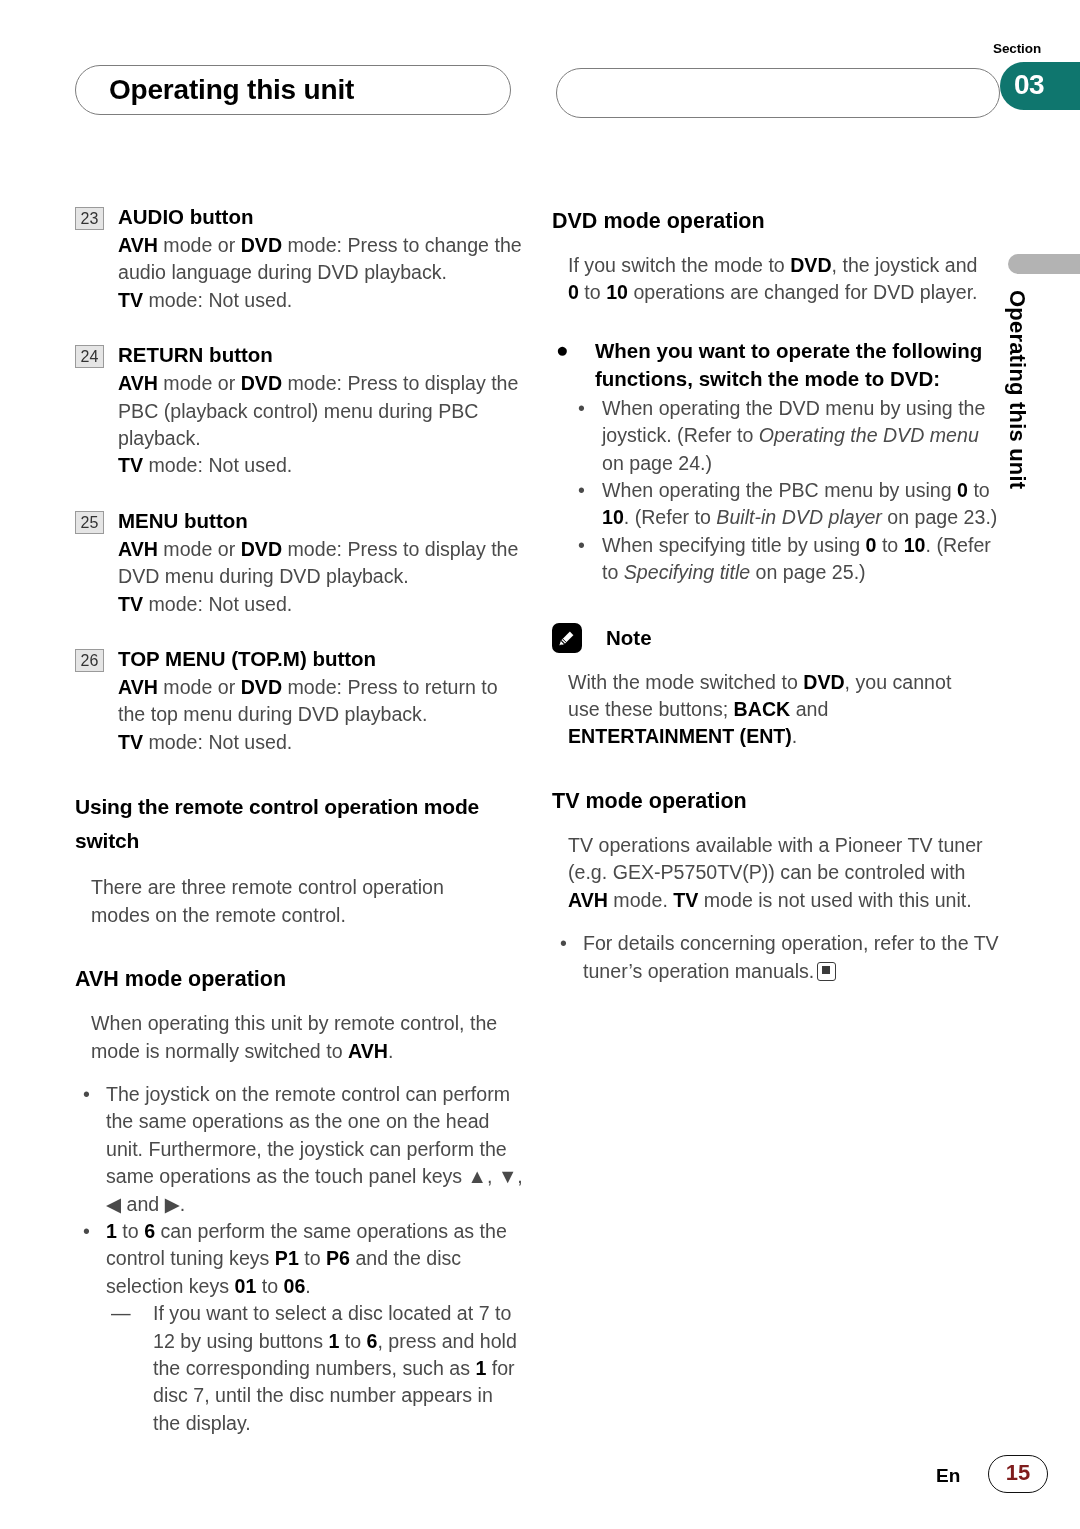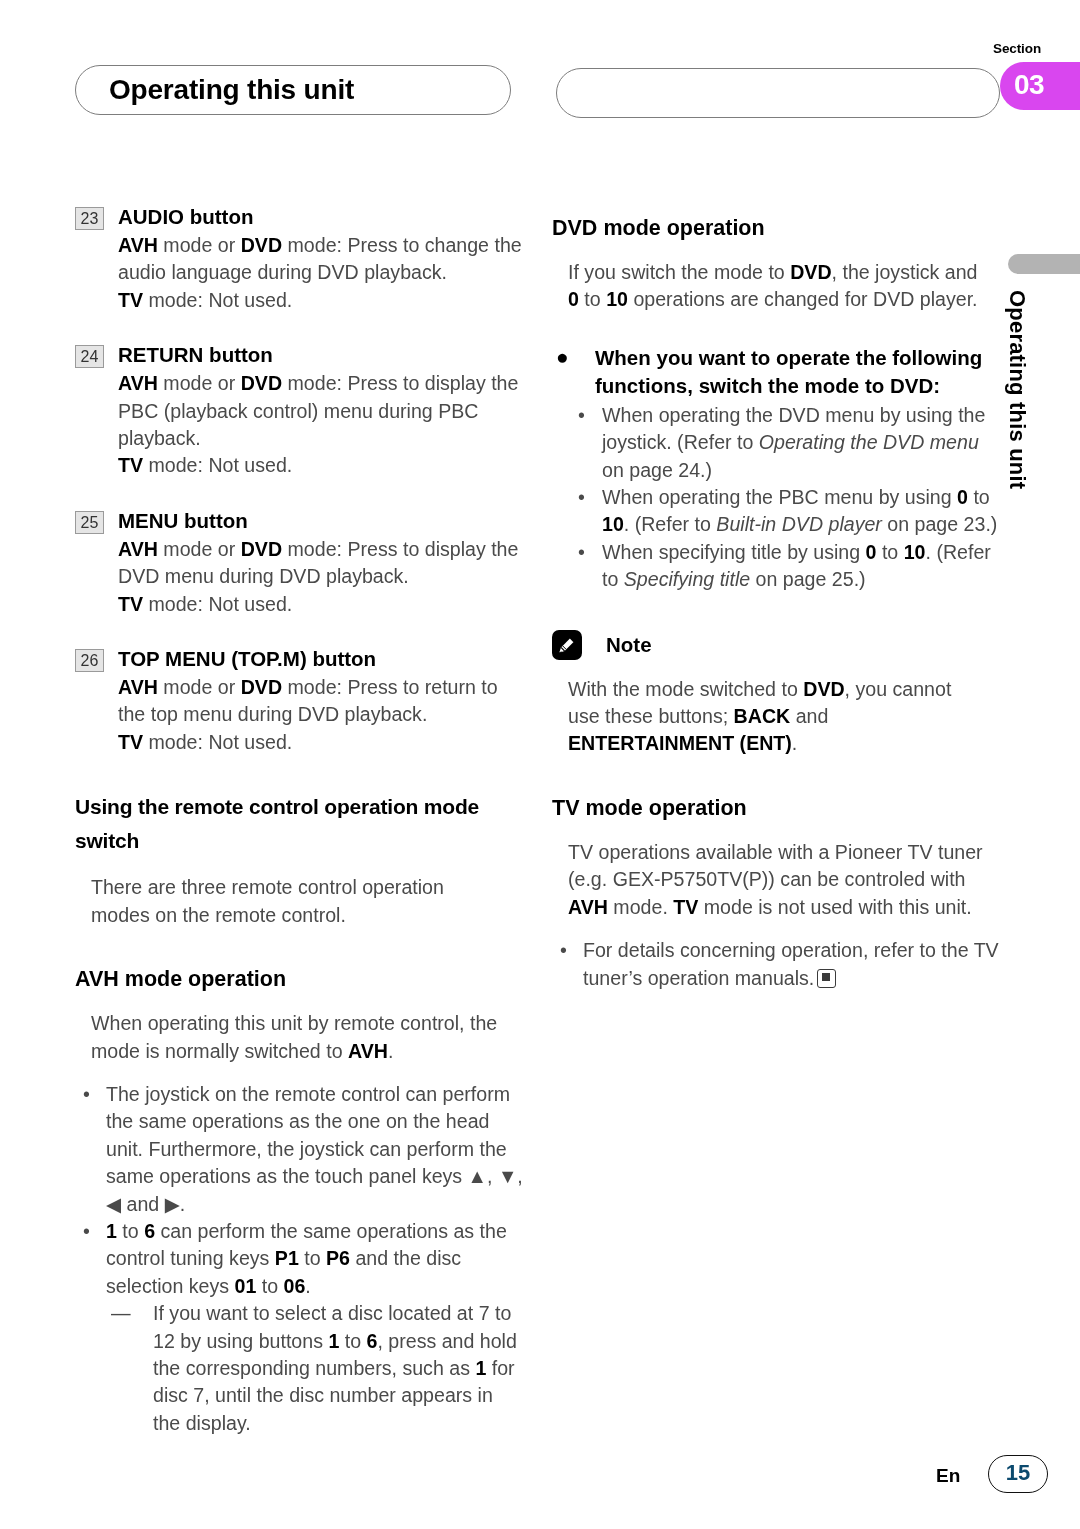--- a/index.html
+++ b/index.html
@@ -60,21 +60,21 @@
     font-weight: bold;
     color: #000000;
     letter-spacing: -0.1px;
   }
   .section-tab {
     position: absolute;
     left: 1000px;
     top: 62px;
     width: 80px;
     height: 48px;
-    background: #d946ef;
+    background: #0f766e;
     border-radius: 24px 0 0 24px;
   }
   .section-tab span {
     position: absolute;
     left: 14px;
     top: 7px;
     font-size: 28px;
     font-weight: bold;
     color: #ffffff;
     letter-spacing: -0.5px;
@@ -152,21 +152,21 @@
     margin: 34px 0 7px 0;
     letter-spacing: -0.2px;
   }
   h3.sub-head {
     font-size: 21.5px;
     line-height: 29px;
     font-weight: bold;
     color: #000000;
     margin: 36px 0 2px 0;
   }
-  h3.sub-head-tight { margin-top: 11px; }
+  h3.sub-head-tight { margin-top: 4px; }
   p.body { margin: 16px; color: #4a4a4a; }
 
   
   ul.bul {
     list-style: none;
     margin: 0;
     padding: 0;
   }
   ul.bul > li {
     position: relative;
@@ -271,21 +271,21 @@
     top: 0px;
     width: 60px;
     height: 38px;
     box-sizing: border-box;
     border: 1.6px solid #111111;
     border-radius: 19px;
     text-align: center;
     font-size: 22px;
     line-height: 34px;
     font-weight: bold;
-    color: #0c4a6e;
+    color: #7f1d1d;
   }
 </style>
 </head>
 <body>
 
 <div class="header">
   <div class="pill pill-left">
     <div class="chapter-title">Operating this unit</div>
   </div>
   <div class="pill pill-right"></div>

